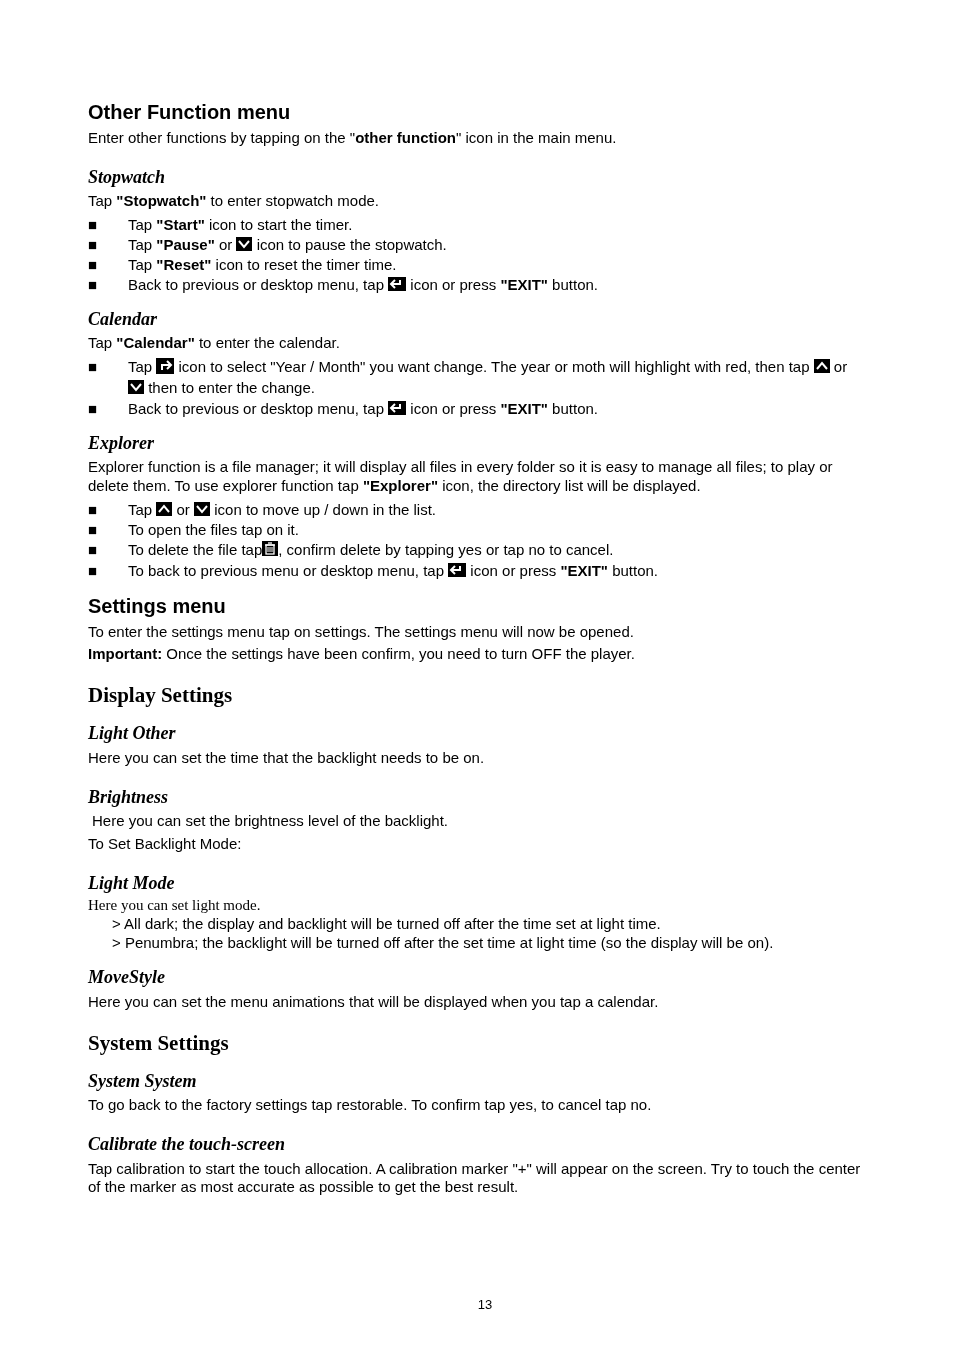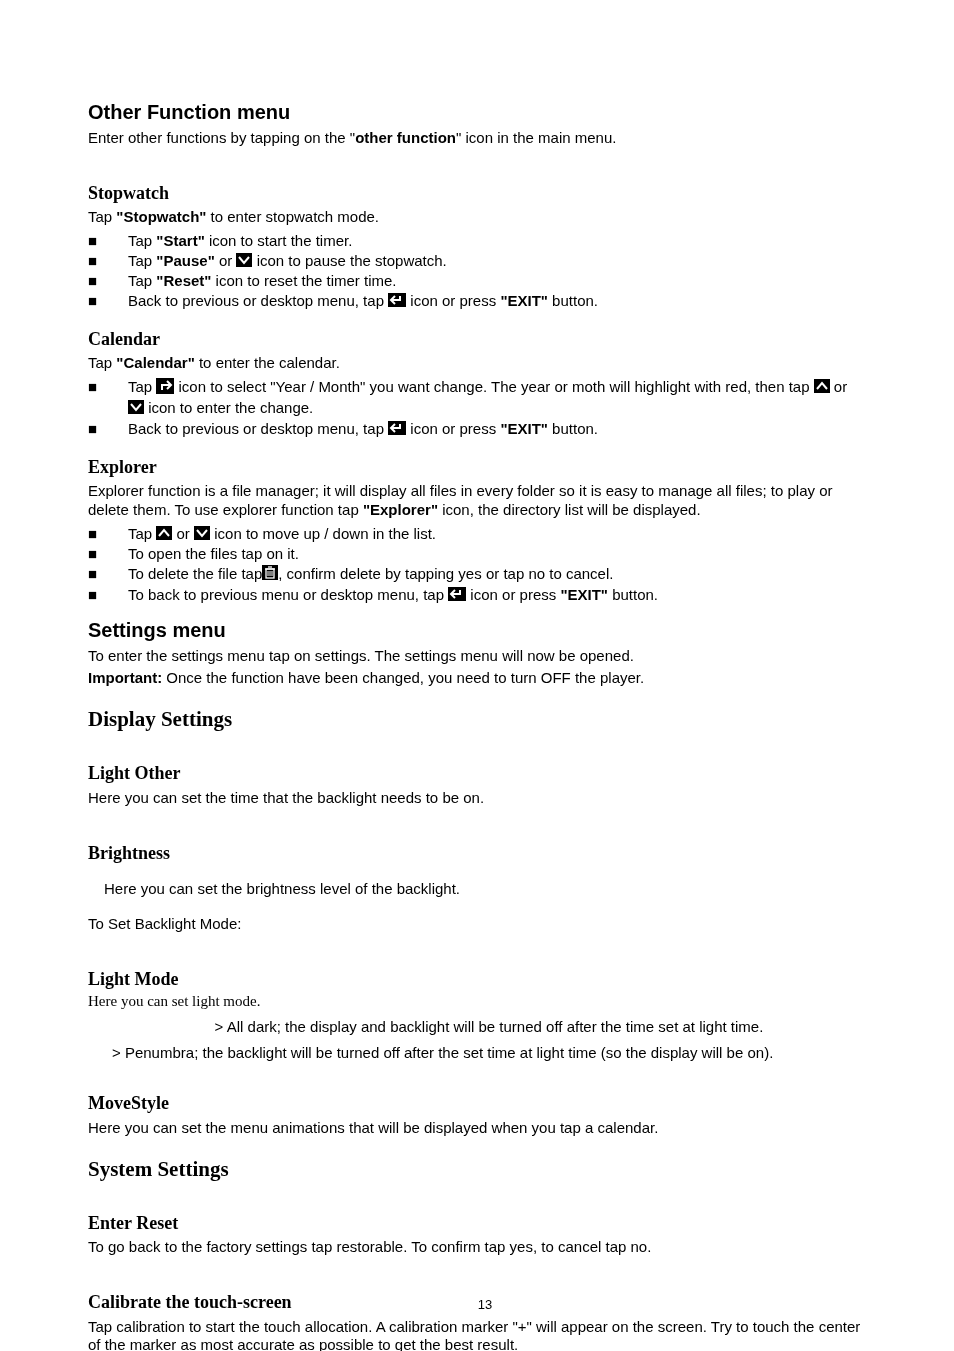--- a/index.html
+++ b/index.html
@@ -26,21 +26,22 @@
   .h3 {
     font-family: "Times New Roman", Times, serif;
     font-size: 21px;
     font-weight: bold;
     margin: 0 0 6px 0;
   }
   .h4 {
     font-family: "Times New Roman", Times, serif;
     font-size: 18px;
     font-weight: bold;
-    margin: 16px 0 2px 0;
+    font-style: italic;
+    margin: 0 0 2px 0;
   }
   p {
     margin: 4px 0 4px 0;
   }
   .ul {
     margin: 0 0 12px 0;
     padding: 0;
     list-style: none;
   }
   .ul .li {
@@ -134,21 +135,21 @@
     <span class="li-body">
       <span>Tap </span><span class="icon"><svg width="18" height="16" viewBox="0 0 18 16">
             <rect x="0" y="0" width="18" height="16" fill="#000"></rect>
             <path d="M11 3 L15 7 L11 11 M15 7 H6 V12" fill="none" stroke="#fff" stroke-width="2"></path>
           </svg></span><span> icon to select "Year / Month" you want change. The year or moth will highlight with red, then tap </span><span class="icon"><svg width="16" height="14" viewBox="0 0 16 14">
             <rect x="0" y="0" width="16" height="14" fill="#000"></rect>
             <polyline points="3,10 8,4 13,10" fill="none" stroke="#fff" stroke-width="2"></polyline>
           </svg></span><span> or </span><span class="icon"><svg width="16" height="14" viewBox="0 0 16 14">
             <rect x="0" y="0" width="16" height="14" fill="#000"></rect>
             <polyline points="3,4 8,10 13,4" fill="none" stroke="#fff" stroke-width="2"></polyline>
-          </svg></span><span> icon to enter the change.</span>
+          </svg></span><span> then to enter the change.</span>
     </span>
   </div>
   <div class="li">
     <span class="bullet">■</span>
     <span class="li-body">
       <span>Back to previous or desktop menu, tap </span><span class="icon"><svg width="18" height="14" viewBox="0 0 18 14">
             <rect x="0" y="0" width="18" height="14" fill="#000"></rect>
             <path d="M7 3 L3 7 L7 11 M3 7 H12 V3" fill="none" stroke="#fff" stroke-width="2"></path>
           </svg></span><span> icon or press </span><span class="bold">"EXIT"</span><span> button.</span>
     </span>
@@ -197,57 +198,57 @@
             <rect x="0" y="0" width="18" height="14" fill="#000"></rect>
             <path d="M7 3 L3 7 L7 11 M3 7 H12 V3" fill="none" stroke="#fff" stroke-width="2"></path>
           </svg></span><span> icon or press </span><span class="bold">"EXIT"</span><span> button.</span>
     </span>
   </div>
 </div>
 
 <div class="h2">Settings menu</div>
 <p>To enter the settings menu tap on settings. The settings menu will now be opened.</p>
 <p>
-  <span class="bold">Important:</span><span> Once the function have been changed, you need to turn OFF the player.</span>
+  <span class="bold">Important:</span><span> Once the settings have been confirm, you need to turn OFF the player.</span>
 </p>
 
 <div class="section-gap"></div>
 
 <div class="h3">Display Settings</div>
 
 <div class="section-gap-small"></div>
 
 <div class="h4">Light Other</div>
 <p>Here you can set the time that the backlight needs to be on.</p>
 
 <div class="section-gap"></div>
 
 <div class="h4">Brightness</div>
-<p style="margin:16px;">Here you can set the brightness level of the backlight.</p>
+<p style="margin:4px;">Here you can set the brightness level of the backlight.</p>
 <p>To Set Backlight Mode:</p>
 
 <div class="section-gap"></div>
 
 <div class="h4">Light Mode</div>
 <p style="margin:0;font-family:Liberation Serif, serif;">Here you can set light mode.</p>
-<p class="indent-sub" style="margin:7px;text-align:center;">&gt; All dark; the display and backlight will be turned off after the time set at light time.</p>
+<p class="indent-sub" style="margin:0;">&gt; All dark; the display and backlight will be turned off after the time set at light time.</p>
 <p class="indent-sub">&gt; Penumbra; the backlight will be turned off after the set time at light time (so the display will be on).</p>
 
 <div class="section-gap"></div>
 
 <div class="h4">MoveStyle</div>
 <p>Here you can set the menu animations that will be displayed when you tap a calendar.</p>
 
 <div class="section-gap"></div>
 
 <div class="h3">System Settings</div>
 
 <div class="section-gap-small"></div>
 
-<div class="h4">Enter Reset</div>
+<div class="h4">System System</div>
 <p>To go back to the factory settings tap restorable. To confirm tap yes, to cancel tap no.</p>
 
 <div class="section-gap"></div>
 
 <div class="h4">Calibrate the touch-screen</div>
 <p>Tap calibration to start the touch allocation. A calibration marker "+" will appear on the screen. Try to touch the center of the marker as most accurate as possible to get the best result.</p>
 
 <div class="page-number">13</div>
 
 </body></html>

